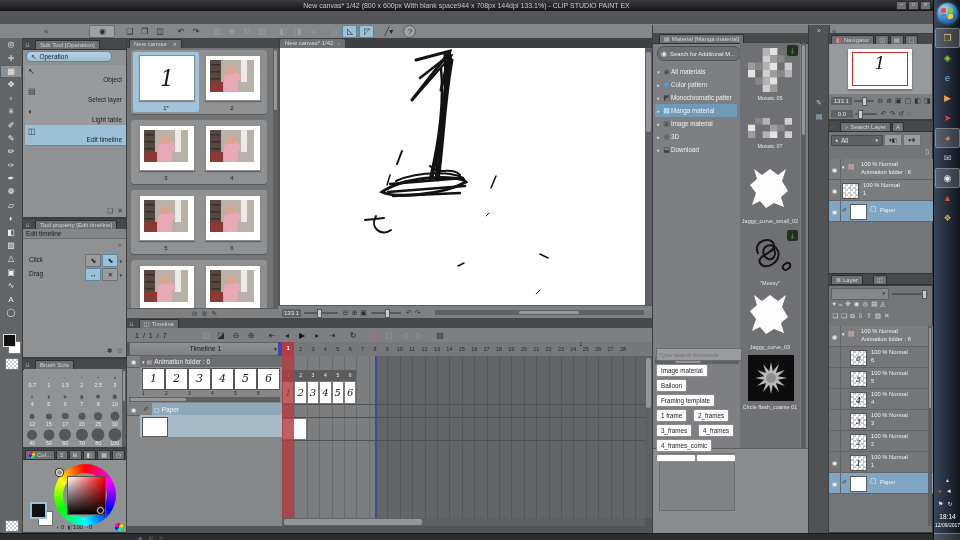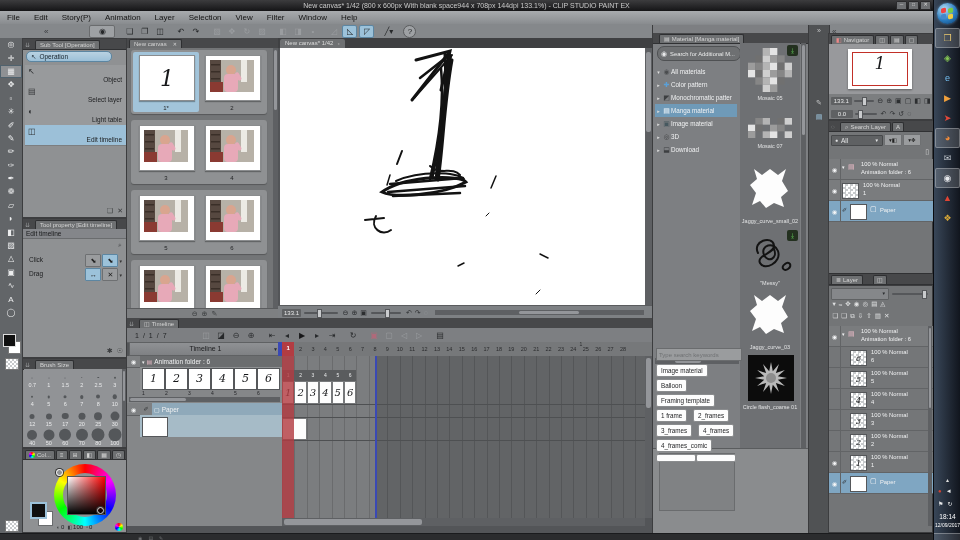--- a/index.html
+++ b/index.html
@@ -167,32 +167,20 @@
 
   <div id="titlebar" class="abs fx">
     <div class="t">New canvas* 1/42 (800 x 600px With blank space944 x 708px 144dpi 133.1%) - CLIP STUDIO PAINT EX</div>
     <div class="fx" style="position:absolute;right:2px;top:1px;">
       <div class="wctl">─</div>
       <div class="wctl">□</div>
       <div class="wctl">✕</div>
     </div>
   </div>
 
-  <div id="menubar" class="abs fx">
-      <div class="menu-item">File</div>
-      <div class="menu-item">Edit</div>
-      <div class="menu-item">Story(P)</div>
-      <div class="menu-item">Animation</div>
-      <div class="menu-item">Layer</div>
-      <div class="menu-item">Selection</div>
-      <div class="menu-item">View</div>
-      <div class="menu-item">Filter</div>
-      <div class="menu-item">Window</div>
-      <div class="menu-item">Help</div>
-    </div>
 
   <div id="commandbar" class="abs fx">
     <div class="collapse" style="margin-left:44px;">«</div>
     <div id="cb-icons" class="fx" style="margin-left:40px;">
         <div class="cbtn wide">◉</div>
         <div class="csep"></div>
         <div class="cbtn">❏</div>
         <div class="cbtn">❐</div>
         <div class="cbtn">◫</div>
         <div class="csep"></div>

